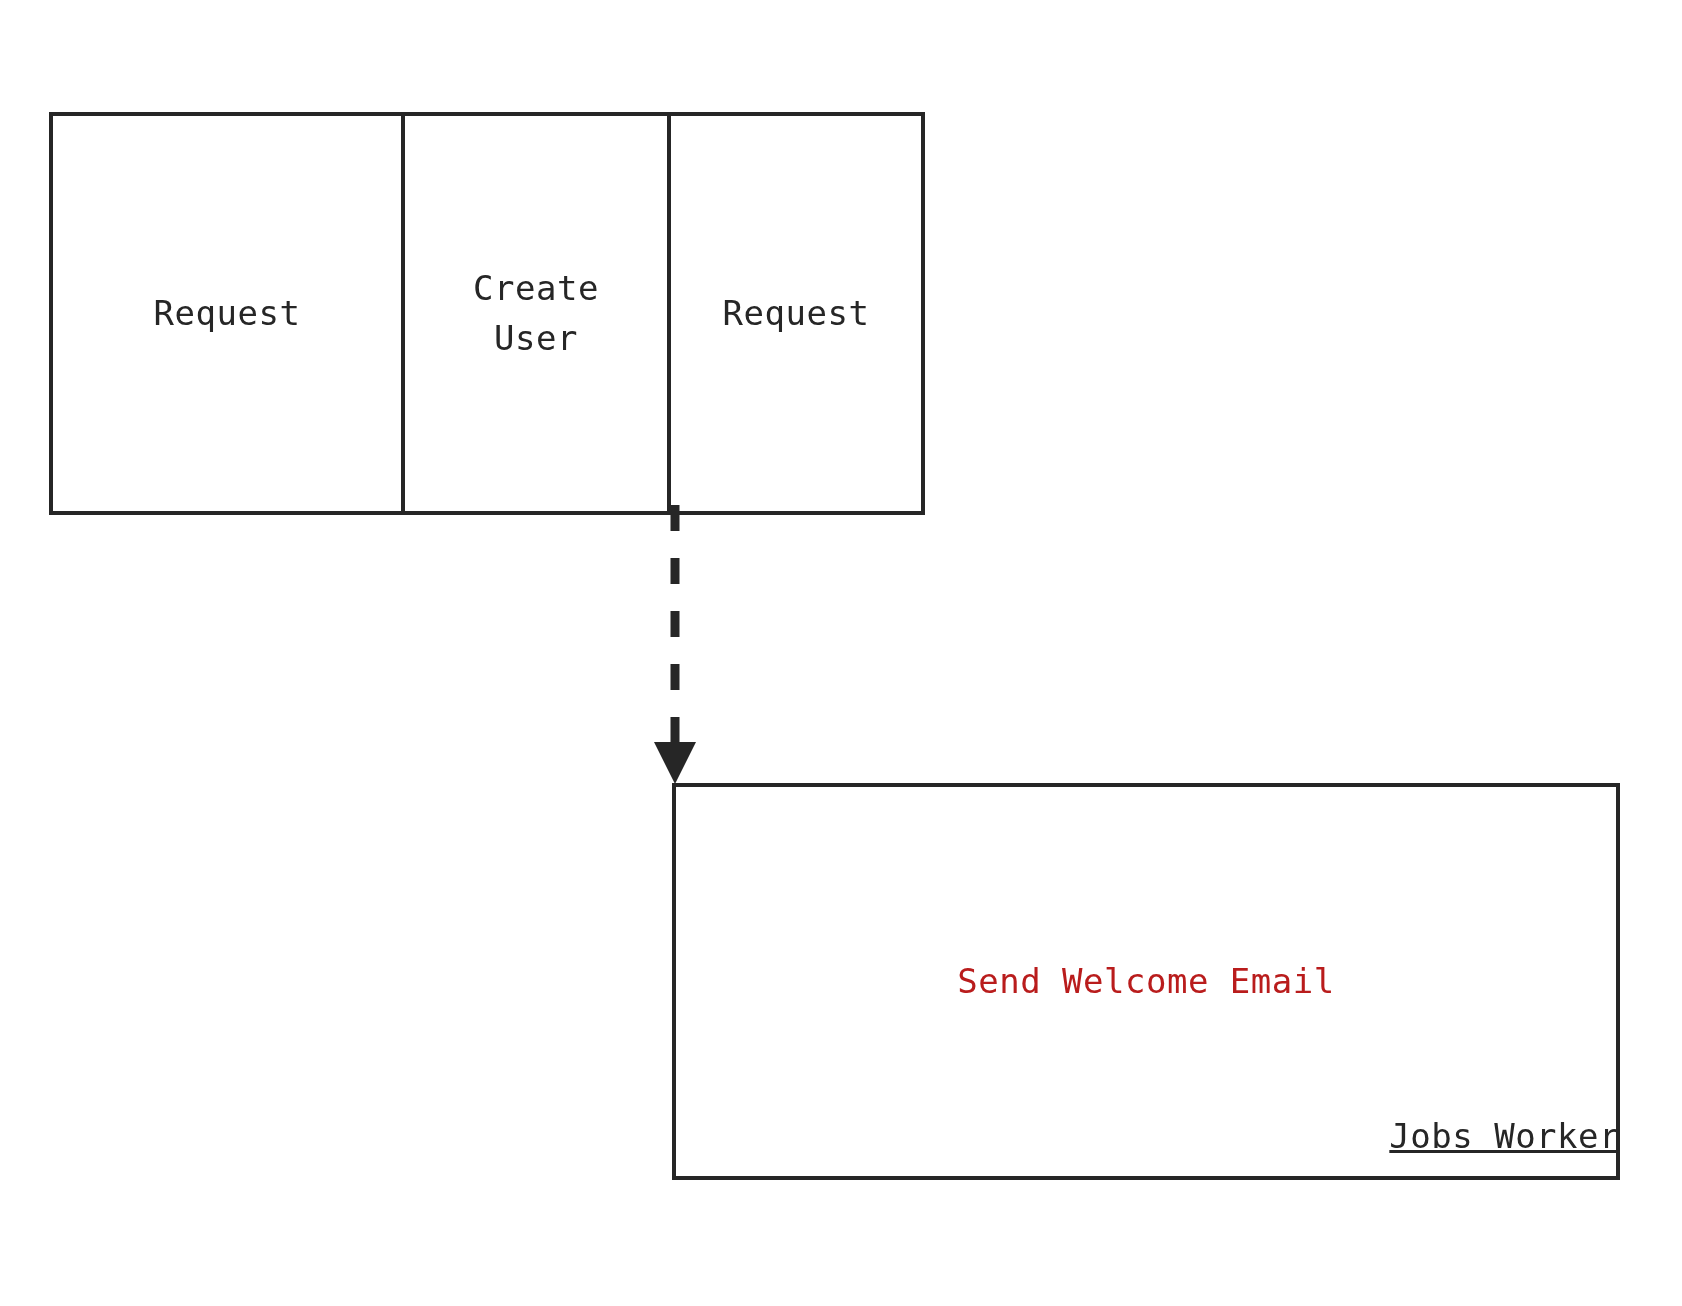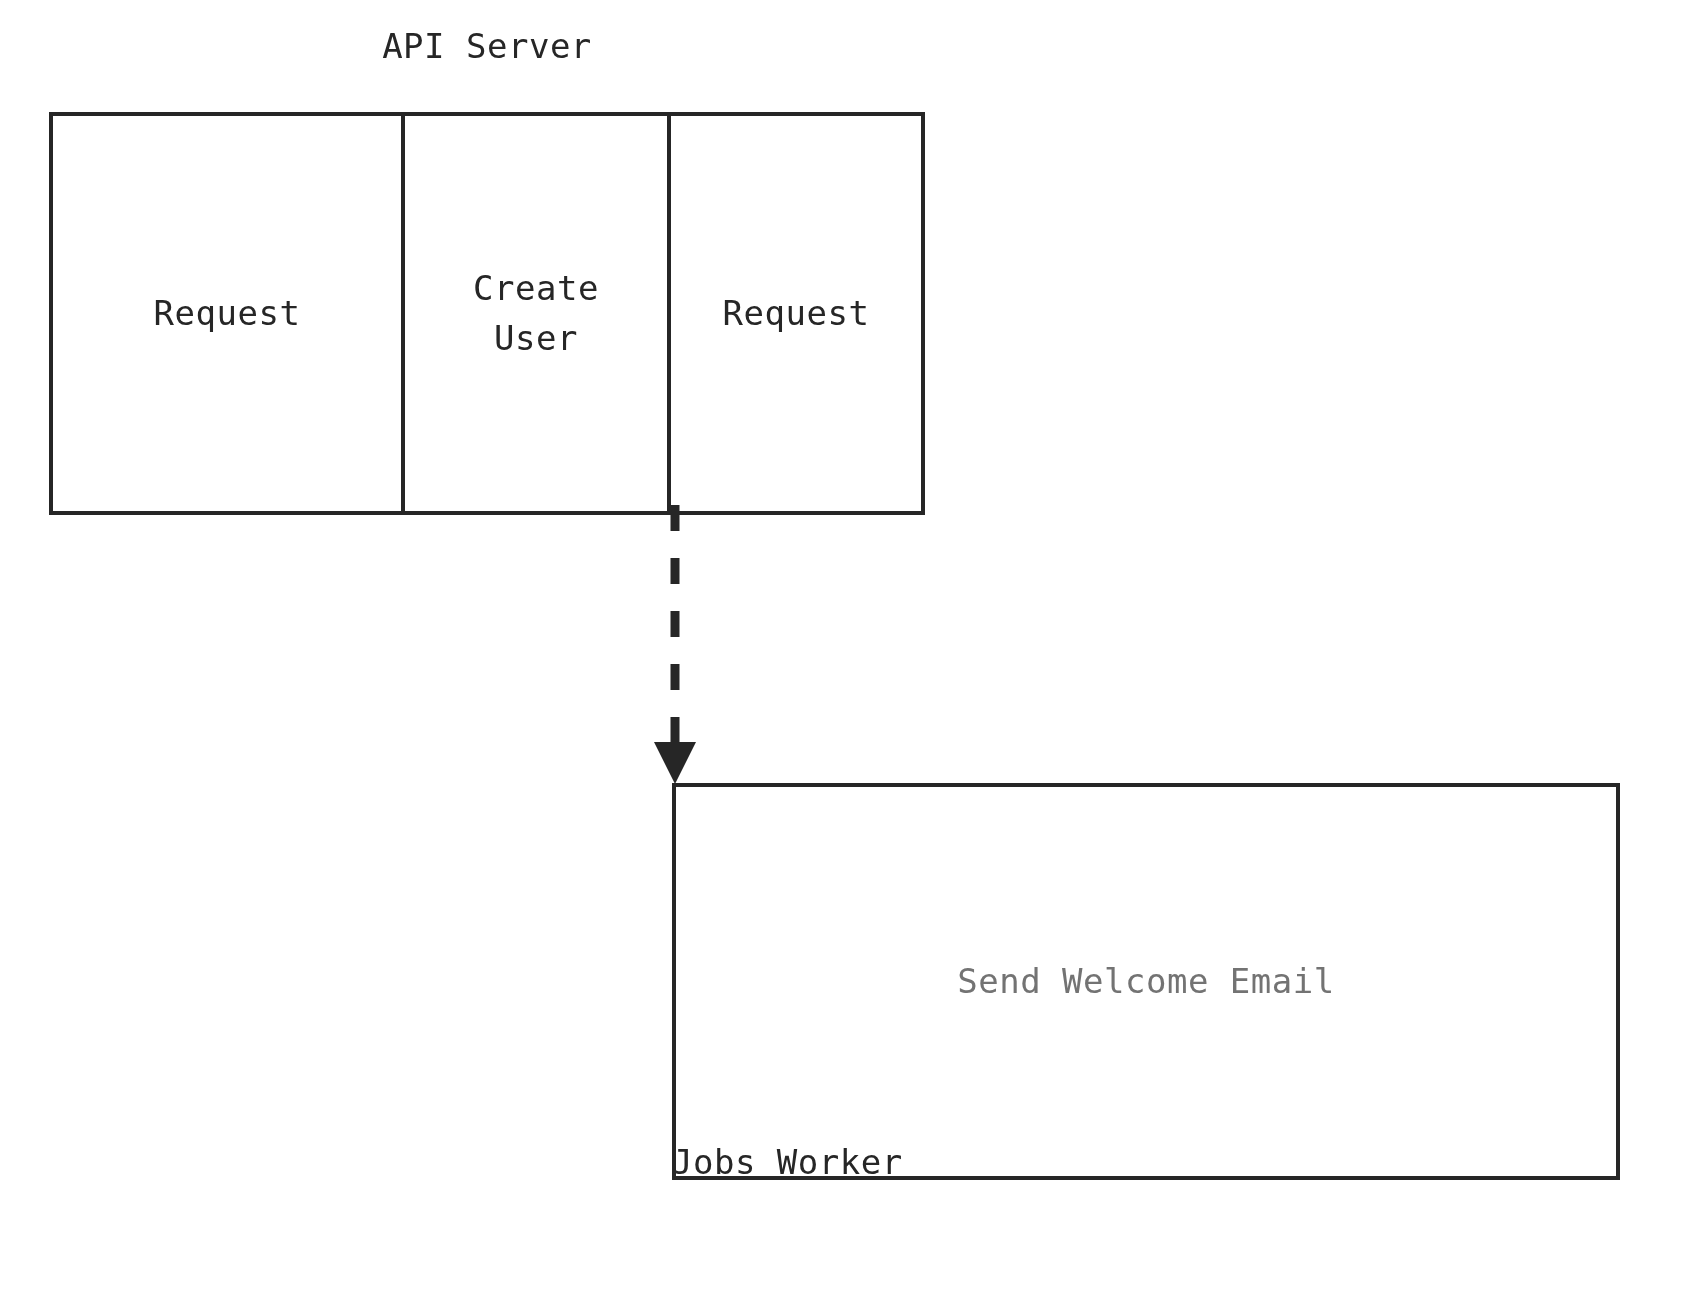--- a/index.html
+++ b/index.html
@@ -28,22 +28,23 @@
   }
   #api-server-title {
     left: 49px;
     width: 876px;
     top: 26px;
     text-align: center;
   }
   #jobs-worker-title {
     left: 672px;
     width: 948px;
-    top: 1142px;
-    text-align: left;
+    top: 1116px;
+    text-align: right;
+    text-decoration: underline;
   }
 
   
   #api-server-box {
     position: absolute;
     left: 49px;
     top: 112px;
     width: 876px;
     height: 403px;
     box-sizing: border-box;
@@ -78,42 +79,41 @@
     box-sizing: border-box;
     border: 4px solid #262626;
     background: #ffffff;
     display: flex;
     align-items: center;
     justify-content: center;
   }
   #jobs-worker-box .task-label {
     font-size: 34px;
     line-height: 1.4;
-    color: #737373;
+    color: #b91c1c;
     text-align: center;
     white-space: pre-line;
     letter-spacing: 0.5px;
   }
 
   
   #async-arrow {
     position: absolute;
     left: 620px;
     top: 505px;
     width: 110px;
     height: 290px;
     pointer-events: none;
   }
 </style>
 </head>
 <body>
 
 <div id="canvas">
 
-  <div class="lane-title" id="api-server-title">API Server</div>
 
   <div id="api-server-box">
     <div class="api-cell" id="api-cell-0">Request</div>
     <div class="api-cell" id="api-cell-1">Create
 User</div>
     <div class="api-cell" id="api-cell-2">Request</div>
   </div>
 
   <svg id="async-arrow" viewBox="0 0 110 290">
     <line x1="55" y1="0" x2="55" y2="240" stroke="#262626" stroke-width="9" stroke-dasharray="26,27" stroke-linecap="butt"></line>

